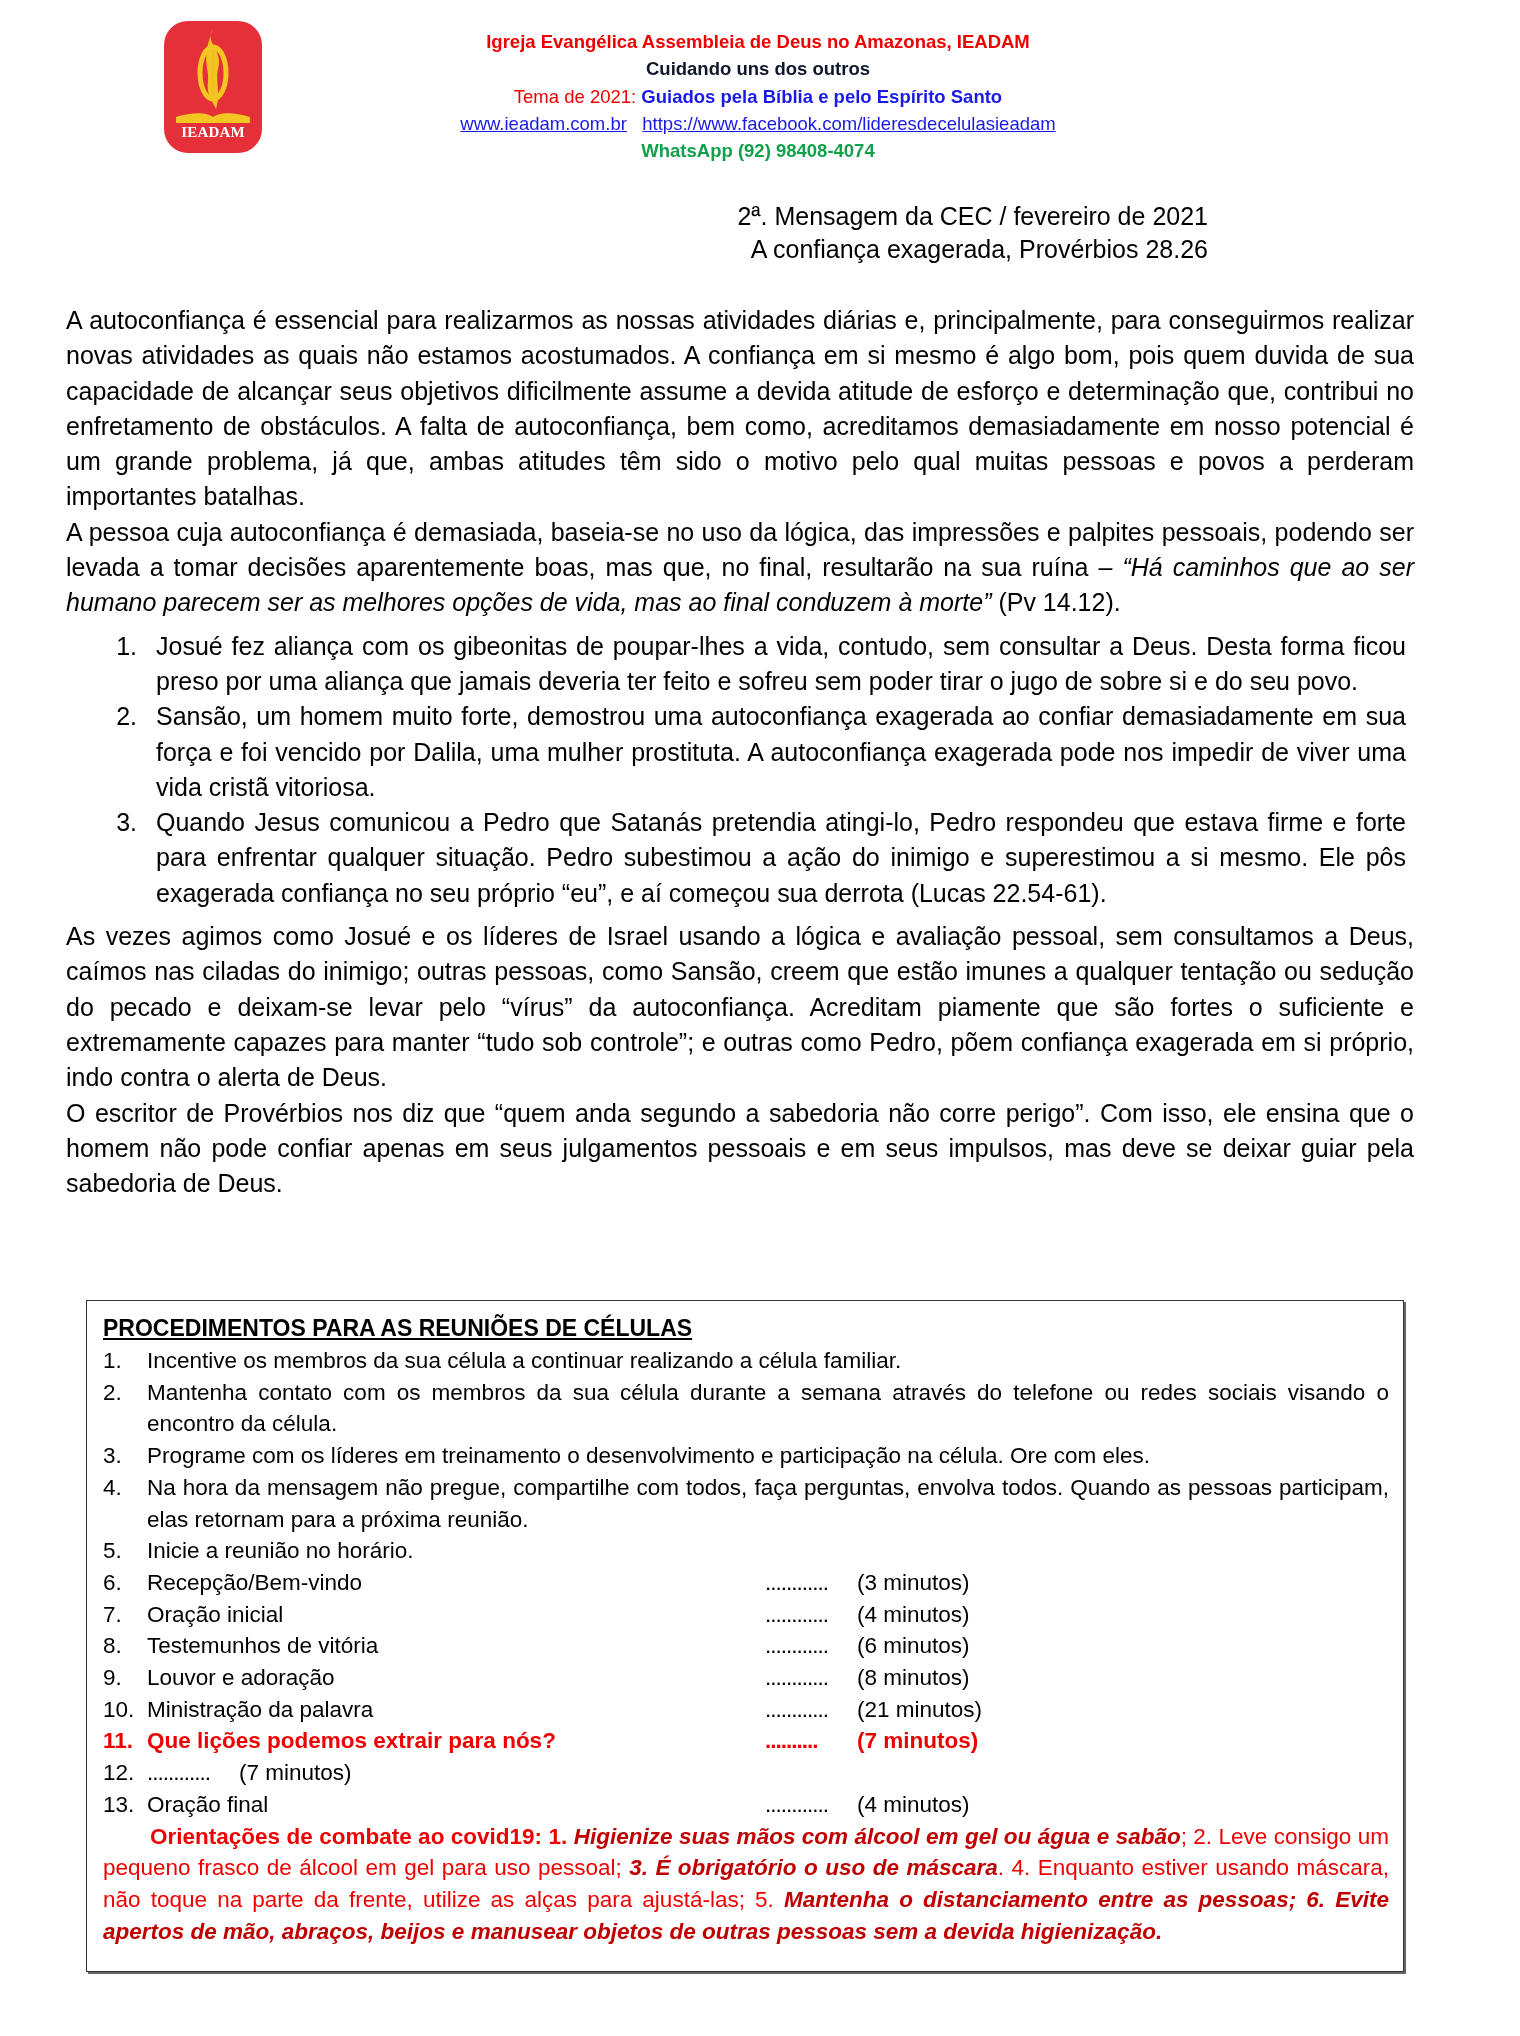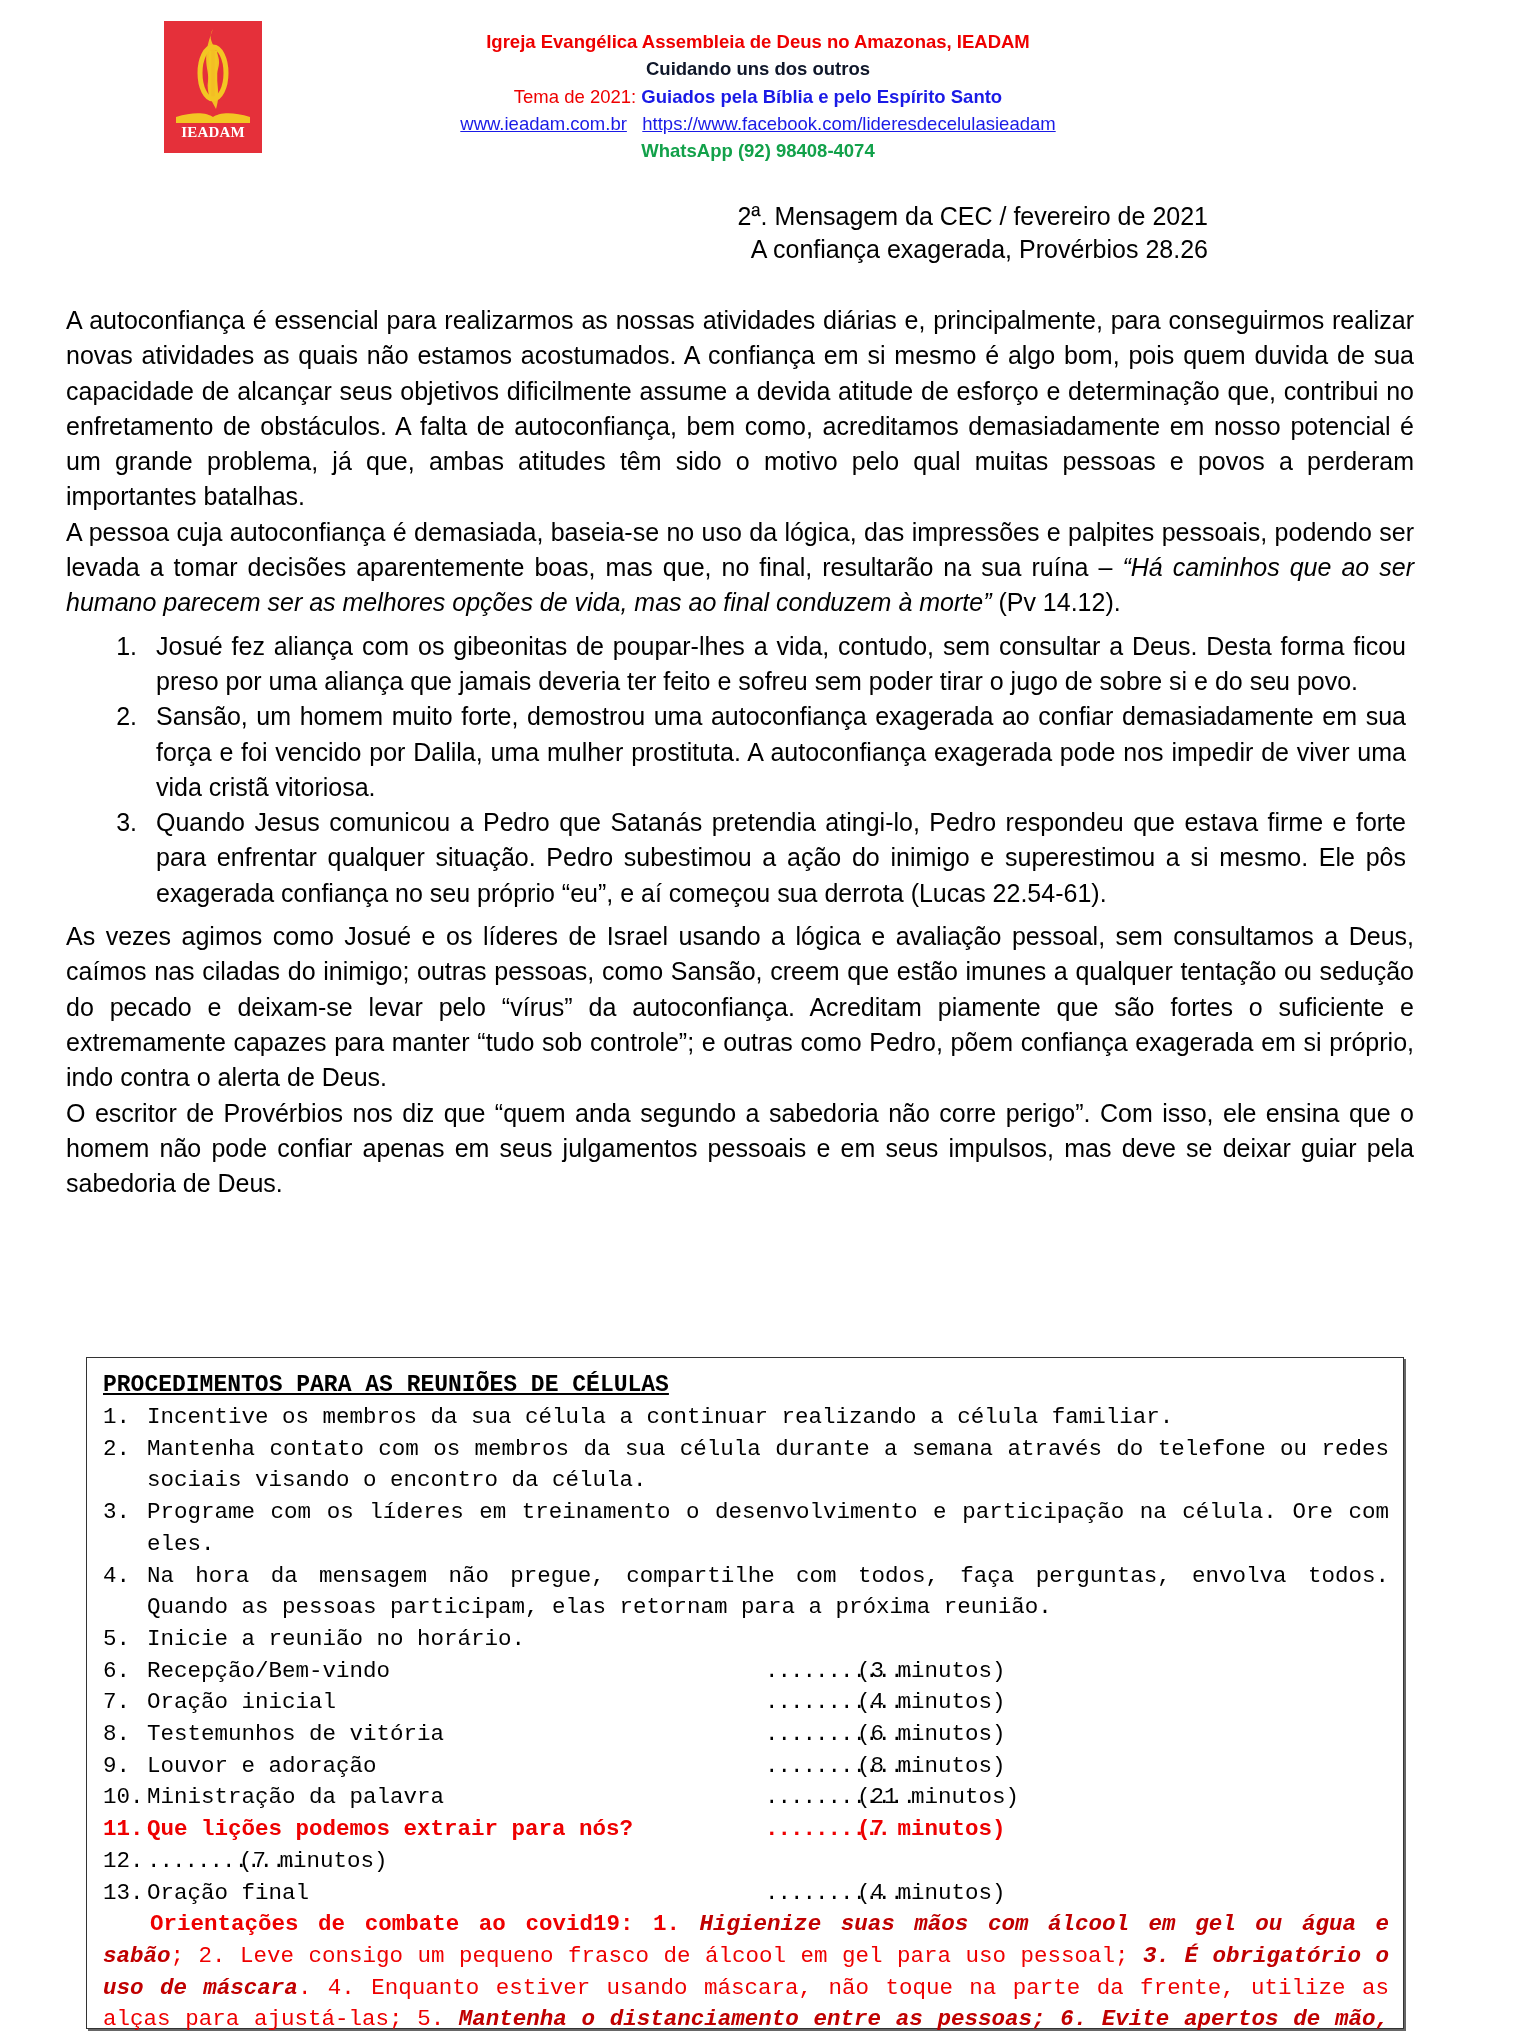--- a/index.html
+++ b/index.html
@@ -1,41 +1,41 @@
 <!DOCTYPE html>
 <html><head>
 <meta charset="utf-8">
 <style>
   html, body { margin:0; padding:0; background:#ffffff; }
   body { width:1520px; height:2036px; position:relative; overflow:hidden;
          font-family:"Liberation Sans", "DejaVu Sans", sans-serif; color:#000; }
-  .logo { position:absolute; left:164px; top:21px; width:98px; height:132px; background:#e5303a; }
+  .logo { position:absolute; left:164px; top:21px; width:98px; height:132px; background:#e5303a;border-radius:24px; }
   .logo svg { display:block; }
   .logo-text { position:absolute; left:0; right:0; bottom:12px; text-align:center; color:#fff;
                font-family:"Liberation Serif", serif; font-weight:bold; font-size:15px; letter-spacing:0.2px; }
   .hdr { position:absolute; left:300px; width:916px; text-align:center; font-weight:bold;
          font-size:18.5px; line-height:26px; font-family:"Liberation Sans", sans-serif; }
   .hdr.l1 { top:29px; color:#ee0000; }
   .hdr.l2 { top:56px; color:#0f172a; }
   .hdr.l3 { top:84px; color:#ee0000; font-weight:normal; }
   .hdr.l3 b { color:#1a1ae6; font-weight:bold; }
   .hdr.l4 { top:111px; color:#1a1ae6; font-weight:normal; }
   .hdr.l4 a { color:#1a1ae6; text-decoration:underline; }
   .hdr.l5 { top:138px; color:#12a14a; }
   .title { position:absolute; left:292px; width:916px; text-align:right; font-size:25px; line-height:33px; }
   .title.t1 { top:200px; }
   .title.t2 { top:233px; }
   .body { position:absolute; left:66px; width:1348px; top:303px; font-size:25px; line-height:35.3px; text-align:justify; }
   .body p { margin:0; }
   .body i { font-style:italic; }
   .body ol { margin:8px; padding:0 0 0 70px; }
   .body ol li { padding-left:12px; }
-  .box { position:absolute; left:86px; top:1357px; width:1318px; height:672px;
+  .box { position:absolute; left:86px; top:1300px; width:1318px; height:672px;
          border:1.5px solid #333; box-shadow:2px 2px 0 #666; box-sizing:border-box; padding:10px 14px 0 16px;
-         font-size:22.5px; line-height:31.7px;font-family:Liberation Mono, monospace; }
+         font-size:22.5px; line-height:31.7px; }
   .box h2 { margin:0; font-size:23px; font-weight:bold; text-decoration:underline; line-height:34px; }
   .proc { list-style:none; margin:0; padding:0; }
   .proc li { display:flex; }
   .proc .num { width:44px; flex:none; }
   .proc .txt { flex:1; text-align:justify; }
   .sched { display:flex; }
   .sched .num { width:44px; flex:none; }
   .sched .act { width:618px; flex:none; }
   .sched .dots { width:92px; flex:none; letter-spacing:-1px; }
   .sched .dur { flex:none; }

